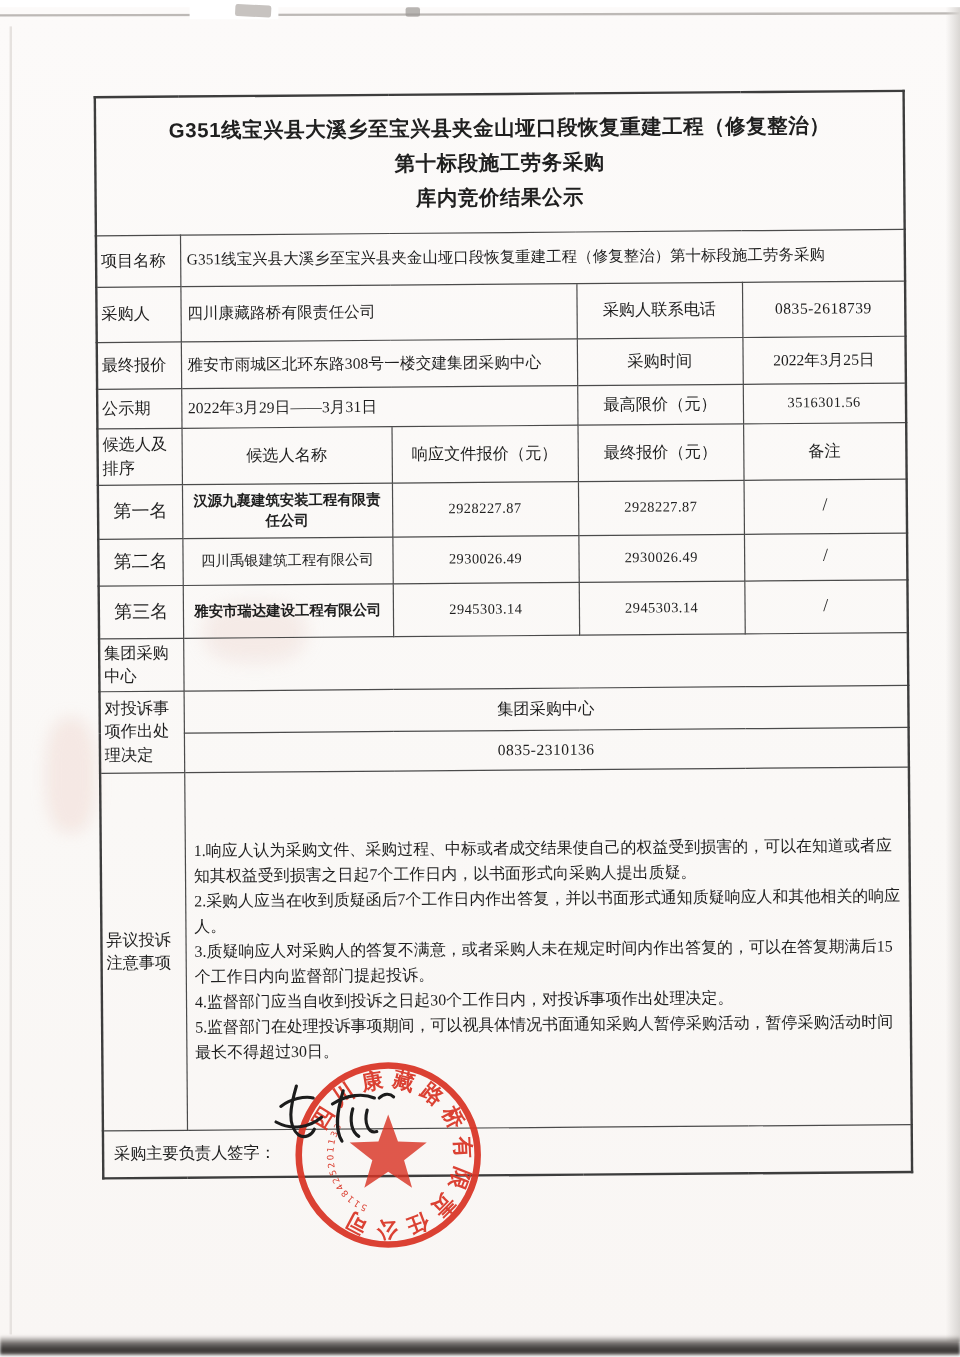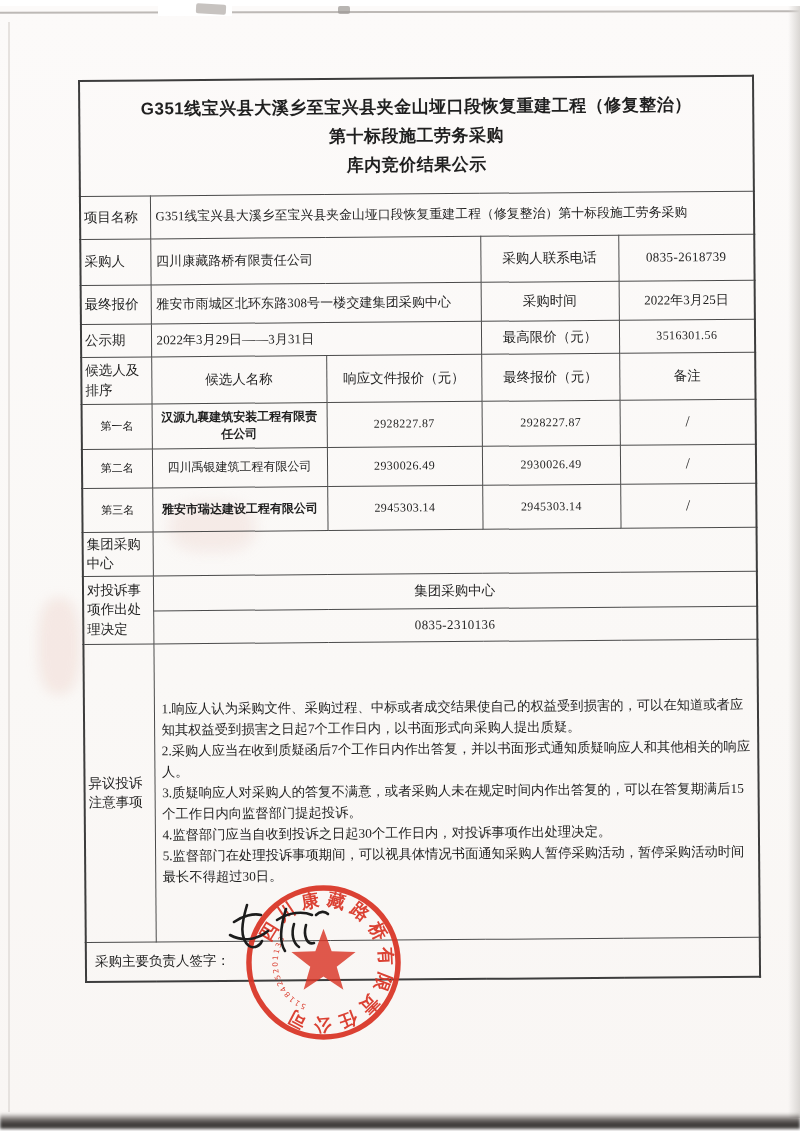--- a/index.html
+++ b/index.html
@@ -27,21 +27,21 @@
   table.main{border:2px solid #3d3d3d;}
 
   .title-cell{text-align:center;vertical-align:middle;}
   .title-line{font-family:"Liberation Sans","DejaVu Sans",sans-serif;font-weight:bold;font-size:17px;line-height:29px;letter-spacing:.5px;}
 
   .lab{font-size:13.5px;line-height:1.45;padding:2px 3px;text-align:left;}
   .val-left{font-size:13px;padding:2px 5px;text-align:left;letter-spacing:.1px;}
   .val-center{font-size:13px;text-align:center;}
   .num{font-size:12px;text-align:center;letter-spacing:.4px;}
   .hdr{font-size:13.5px;text-align:center;}
-  .rank{font-size:11px;text-align:center;}
+  .rank{font-size:15px;text-align:center;}
   .cname{font-size:12px;text-align:center;line-height:1.35;padding:1px 4px;font-weight:bold;}
   .cname2{font-weight:normal;}
   .note{font-size:15px;text-align:center;}
   .obj{font-size:13.3px;line-height:21px;text-align:left;padding:4px 7px;vertical-align:middle;}
   .obj div{margin:0;}
   .sig-cell{font-size:13.5px;padding-left:8px;text-align:left;}
 
   .seal-svg{position:absolute;left:240px;top:879px;width:167px;height:167px;opacity:.93;}
   .sign-svg{position:absolute;left:226px;top:898px;width:116px;height:64px;}
 </style>

